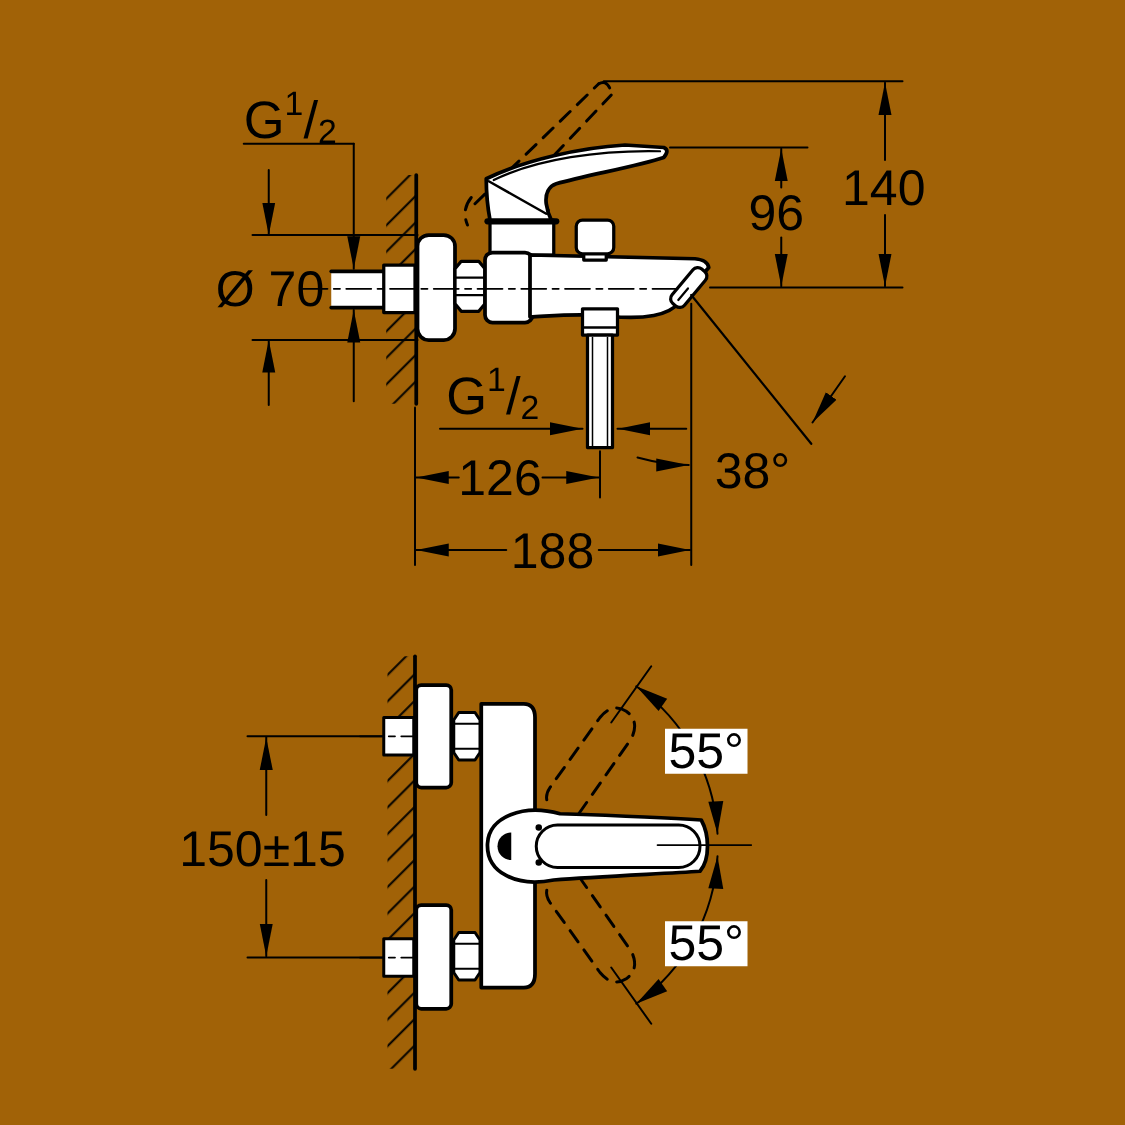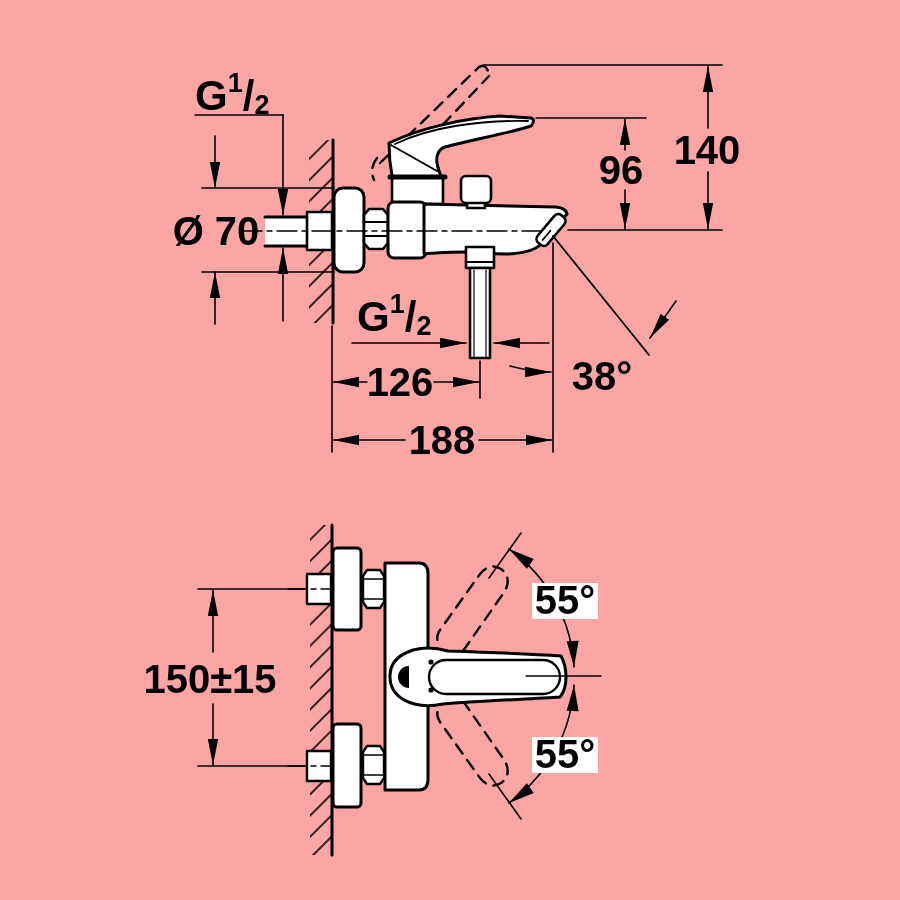--- a/index.html
+++ b/index.html
@@ -1,16 +1,16 @@
 <!DOCTYPE html>
 <html><head>
 <meta charset="utf-8">
 <style>
   html,body{margin:0;padding:0;background:#fff;}
-  .stage{width:900px;height:900px;background:#fca5a5;position:relative;overflow:hidden;font-weight:bold;}
+  .stage{width:900px;height:900px;background:#a16207;position:relative;overflow:hidden;}
   svg{display:block;}
   svg text{font-family:"Liberation Sans","DejaVu Sans",sans-serif;fill:#000;}
   .dimtxt{font-size:40px;}
   .thread-main{font-size:42px;}
   .thread-small{font-size:27px;}
 </style>
 </head>
 <body>
 
 <div class="stage">

